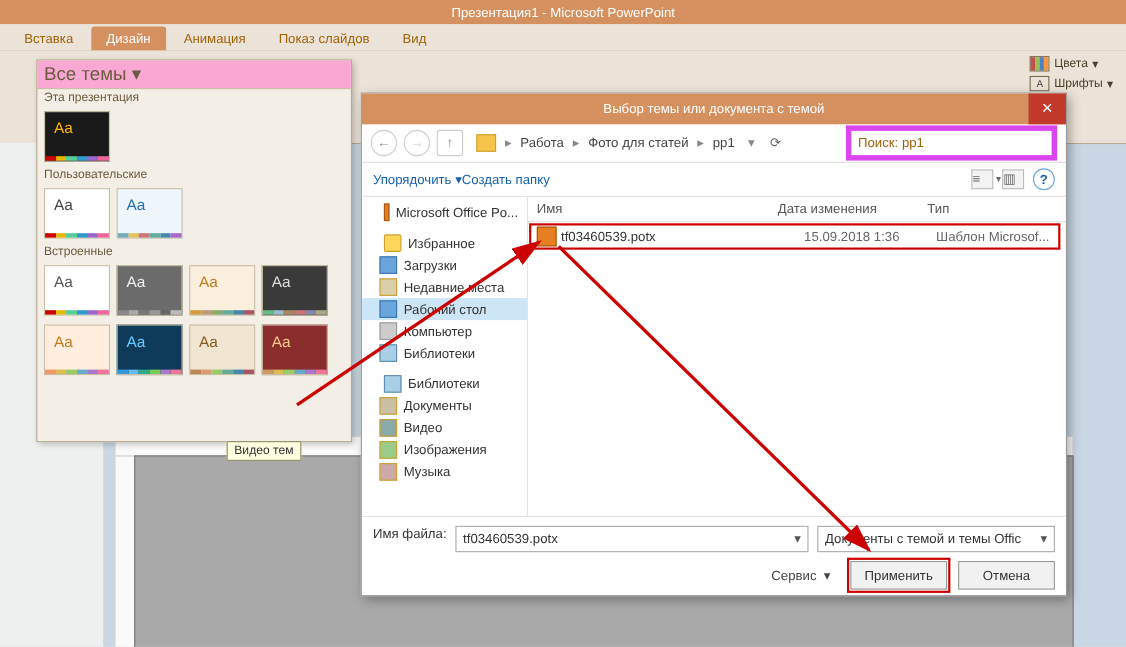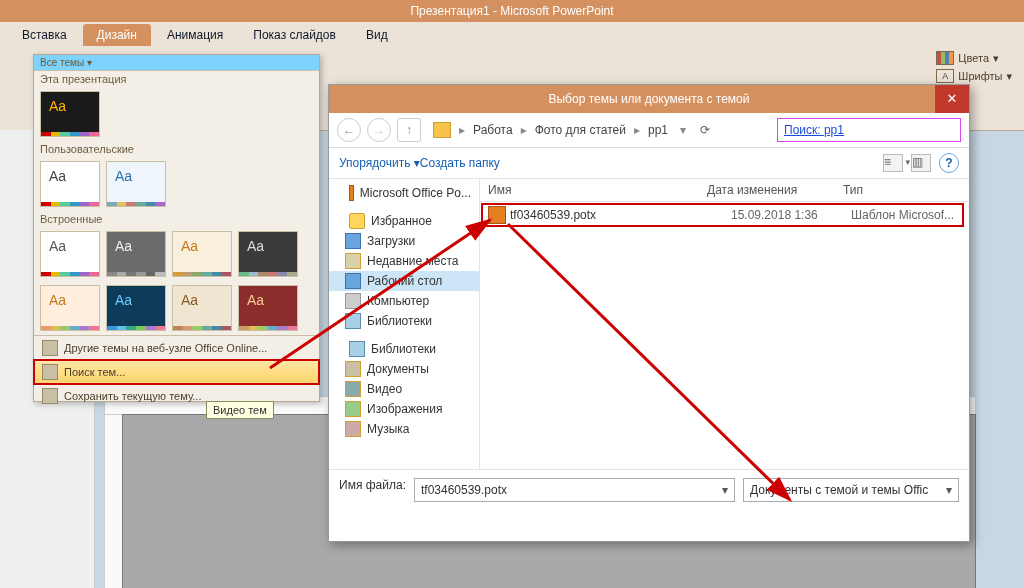--- a/index.html
+++ b/index.html
@@ -1,30 +1,30 @@
 <!DOCTYPE html>
 <html><head>
 <meta charset="utf-8">
 <style>
   html,body{margin:0;padding:0;font-family:"Segoe UI",Tahoma,sans-serif;font-size:12px;color:#333;background:#ddd;}
   body{width:1024px;height:588px;overflow:hidden;position:relative;}
   
   .pp-window{position:absolute;left:0;top:0;width:1024px;height:588px;background:#c8d7e3;}
   .pp-titlebar{position:absolute;left:0;top:0;width:1024px;height:22px;background:#d4905f;color:#fff;text-align:center;line-height:22px;font-size:12px;}
   .ribbon-tabs{position:absolute;left:0;top:22px;width:1024px;height:24px;background:#ece3d8;display:flex;align-items:flex-end;padding-left:8px;gap:2px;border-bottom:1px solid #b8a98f;}
-  .ribbon-tab{padding:4px 14px;font-size:12px;color:#0f172a;cursor:pointer;}
+  .ribbon-tab{padding:4px 14px;font-size:12px;color:#a16207;cursor:pointer;}
   .ribbon-tab.active{background:#d4905f;color:#fff;border-radius:3px 3px 0 0;}
   .ribbon-body{position:absolute;left:0;top:46px;width:1024px;height:84px;background:#ece3d8;border-bottom:1px solid #b8a98f;}
   .ruler-h{position:absolute;left:104px;top:396px;width:870px;height:18px;background:#fafafa;border:1px solid #ccc;}
   .ruler-v{position:absolute;left:104px;top:414px;width:18px;height:174px;background:#fafafa;border:1px solid #ccc;}
   .slide-area{position:absolute;left:122px;top:414px;width:852px;height:174px;background:#a9a9a9;border:1px solid #777;}
   .thumbs{position:absolute;left:0;top:130px;width:94px;height:458px;background:#eef0ef;border-right:1px solid #ccc;}
   
   .themes-panel{position:absolute;left:33px;top:54px;width:285px;height:346px;background:#f4efe6;border:1px solid #b8a98f;box-shadow:2px 2px 6px rgba(0,0,0,.25);z-index:50;}
-  .themes-hdr{background:#7dd3fc;border-bottom:1px solid #c9bfa5;padding:2px 6px;font-size:10px;color:#6b5c3f;}
+  .themes-hdr{background:#f9a8d4;border-bottom:1px solid #c9bfa5;padding:2px 6px;font-size:17px;color:#6b5c3f;}
   .themes-section{padding:2px 6px;font-size:11px;color:#6b5c3f;}
   .themes-row{display:flex;gap:6px;flex-wrap:wrap;padding:4px 6px;}
   .theme-thumb{width:58px;height:44px;border:1px solid #c9bfa5;background:#fff;display:flex;flex-direction:column;justify-content:flex-end;position:relative;}
   .theme-thumb .aa{position:absolute;top:6px;left:8px;font-size:14px;}
   .theme-thumb .sw{height:4px;display:flex;}
   .theme-thumb .sw span{flex:1;}
   .themes-links{border-top:1px solid #c9bfa5;}
   .themes-link{display:flex;align-items:center;gap:6px;padding:4px 8px;font-size:11px;color:#4a3e2a;cursor:pointer;}
   .themes-link.hl{background:linear-gradient(#ffe8a6,#ffd46b);outline:2px solid #cc0000;outline-offset:-1px;}
   .themes-link .ic{width:14px;height:14px;background:#c9bfa5;display:inline-block;border:1px solid #998a6e;}
@@ -35,21 +35,21 @@
   .ribbon-right .sw2{width:16px;height:12px;border:1px solid #7a6a4a;display:inline-flex;}
   .ribbon-right .sw2 span{flex:1;}
   
   .dlg{position:absolute;left:328px;top:84px;width:640px;height:456px;background:#fff;border:1px solid #9a9a9a;box-shadow:3px 3px 10px rgba(0,0,0,.35);z-index:100;}
   .dlg-title{height:28px;background:#d4905f;color:#fff;display:flex;align-items:center;justify-content:center;position:relative;font-size:12px;}
   .dlg-close{position:absolute;right:0;top:0;width:34px;height:28px;background:#c0392b;color:#fff;text-align:center;line-height:28px;font-size:13px;}
   .dlg-nav{height:34px;border-bottom:1px solid #ddd;display:flex;align-items:center;padding:0 8px;gap:6px;font-size:12px;color:#444;}
   .dlg-nav .arrow{width:22px;height:22px;border:1px solid #ccc;border-radius:50%;display:flex;align-items:center;justify-content:center;color:#888;}
   .dlg-nav .crumb{color:#444;}
   .dlg-nav .sep{color:#888;padding:0 2px;}
-  .dlg-nav .search{margin-left:auto;width:170px;height:22px;border:1px solid #d946ef;padding:0 6px;color:#1d4ed8;display:flex;align-items:center;text-decoration:underline;}
+  .dlg-nav .search{margin-left:auto;width:170px;height:22px;border:5px solid #d946ef;padding:0 6px;color:#a16207;display:flex;align-items:center;}
   .dlg-tools{height:30px;border-bottom:1px solid #e3e3e3;display:flex;align-items:center;padding:0 10px;font-size:12px;color:#1560b3;}
   .dlg-tools .right{margin-left:auto;display:flex;gap:8px;align-items:center;color:#666;}
   .dlg-tools .ic{width:18px;height:16px;border:1px solid #bbb;background:#f3f3f3;}
   .dlg-body{display:flex;height:290px;}
   .dlg-tree{width:150px;border-right:1px solid #e3e3e3;padding:4px 0;overflow:hidden;}
   .tree-item{display:flex;align-items:center;gap:6px;padding:2px 8px 2px 16px;font-size:12px;color:#333;white-space:nowrap;}
   .tree-item.sel{background:#cde6f7;}
   .tree-item .ti{width:14px;height:14px;background:#f6c44a;border:1px solid #cda030;}
   .tree-item .ti.star{background:#ffd65c;border-radius:2px;}
   .tree-item .ti.blue{background:#6aa5de;border-color:#3b74ac;}
@@ -252,34 +252,20 @@
         <div class="sw">
           <span style="background:#c96"></span>
           <span style="background:#db5"></span>
           <span style="background:#9c6"></span>
           <span style="background:#6ac"></span>
           <span style="background:#a7c"></span>
           <span style="background:#e79"></span>
         </div>
       </div>
   </div>
-  <div class="themes-links">
-    <div class="themes-link">
-        <span class="ic"></span>
-        <span>Другие темы на веб-узле Office Online...</span>
-      </div>
-    <div class="themes-link hl">
-        <span class="ic"></span>
-        <span>Поиск тем...</span>
-      </div>
-    <div class="themes-link">
-        <span class="ic"></span>
-        <span>Сохранить текущую тему...</span>
-      </div>
-  </div>
   <div class="themes-tooltip">Видео тем</div>
 </div>
 
 <div class="dlg">
   <div class="dlg-title">
     <span>Выбор темы или документа с темой</span>
     <div class="dlg-close">✕</div>
   </div>
   <div class="dlg-nav">
     <div class="arrow">←</div>
@@ -375,20 +361,25 @@
   <div class="dlg-bottom">
     <div class="fname-row">
       <label>Имя файла:</label>
       <div class="inp drop">
           <span>tf03460539.potx</span>
         </div>
       <div class="inp drop" style="flex:0 0 202px;">
           <span>Документы с темой и темы Offic</span>
         </div>
     </div>
+    <div class="btn-row">
+      <span class="svc"><span>Сервис</span>&nbsp;&nbsp;▾</span>
+      <div class="btn primary">Применить</div>
+      <div class="btn">Отмена</div>
+    </div>
   </div>
 </div>
 
 <svg class="anno" style="left:0;top:0;" width="1024" height="588">
   <defs>
       <marker id="ah" markerWidth="10" markerHeight="10" refX="8" refY="3" orient="auto">
         <path d="M0,0 L0,6 L9,3 z" fill="#cc0000"></path>
       </marker>
     </defs>
   <line x1="270" y1="368" x2="490" y2="220" stroke="#cc0000" stroke-width="3" marker-end="url(#ah)"></line>

